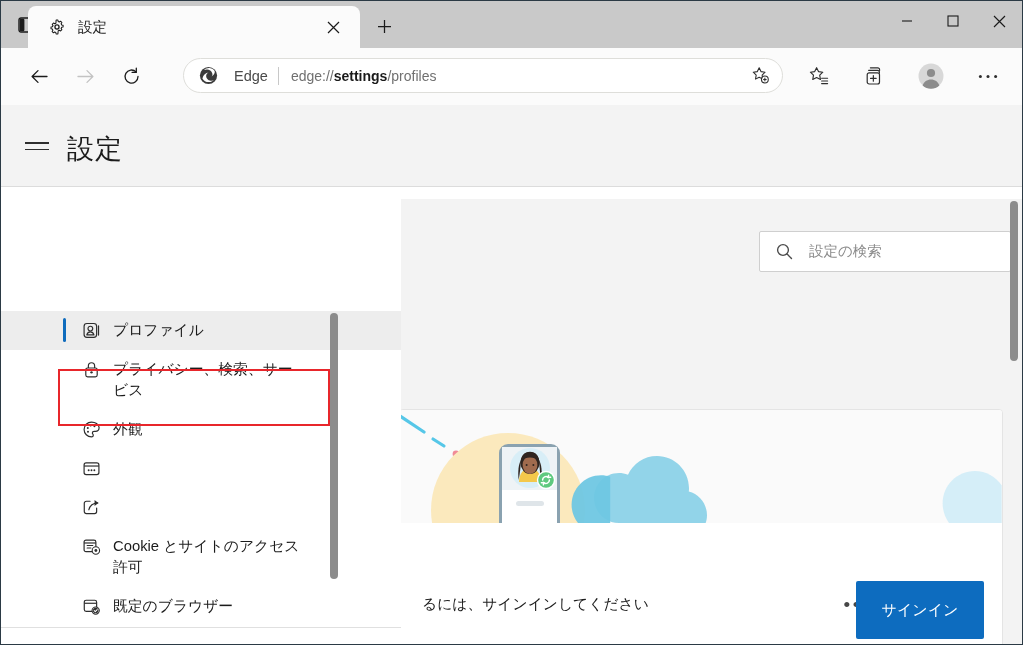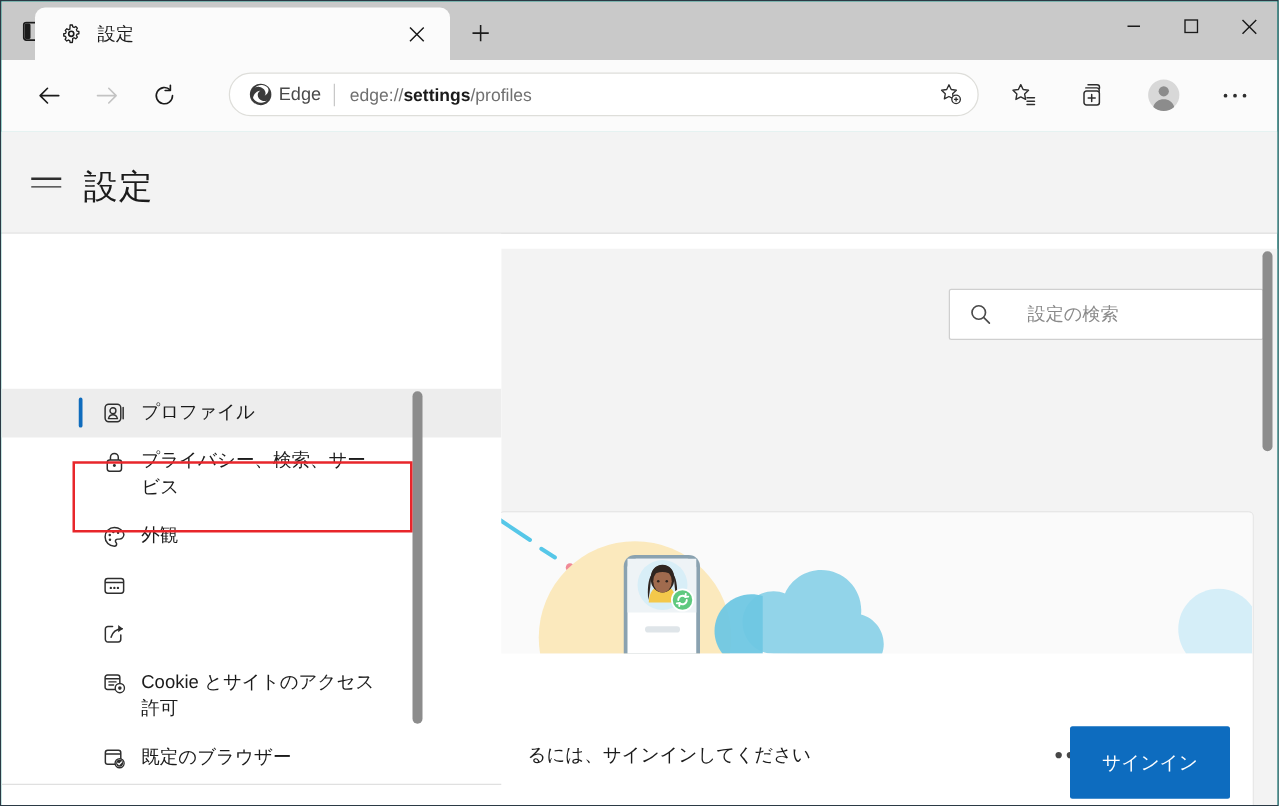--- a/index.html
+++ b/index.html
@@ -9,21 +9,21 @@
     height: 645px;
     overflow: hidden;
     font-family: "Liberation Sans", "DejaVu Sans", sans-serif;
     background: #ffffff;
   }
 
   #window {
     position: relative;
     width: 1023px;
     height: 645px;
-    background: #14b8a6;
+    background: #84cc16;
     border: 1px solid #2b3a45;
     overflow: hidden;
   }
 
   
   .titlebar {
     position: absolute;
     top: 0; left: 0;
     width: 1021px;
     height: 47px;
@@ -114,21 +114,21 @@
     display: flex;
     align-items: center;
   }
   .edge-logo {
     margin-left: 14px;
     width: 20px; height: 20px;
     display: flex; align-items: center; justify-content: center;
     flex: none;
   }
   .omnibox-brand {
-    margin-left: 5px;
+    margin-left: 16px;
     font-size: 14.5px;
     color: #4a4a4a;
     flex: none;
   }
   .omnibox-sep {
     margin-left: 10px;
     width: 1px; height: 18px;
     background: #c8c8c8;
     flex: none;
   }
@@ -199,21 +199,21 @@
     width: 252px; height: 41px;
     background: #ffffff;
     border: 1px solid #cfcfcf;
     border-radius: 2px;
     display: flex;
     align-items: center;
     z-index: 6;
   }
   .search-icon { margin-left: 16px; flex: none; display:flex; }
   .search-ph {
-    margin-left: 29px;
+    margin-left: 16px;
     font-size: 14.5px;
     color: #8a8a8a;
   }
 
   .hdr-divider {
     position: absolute;
     top: 81px; left: 0;
     width: 1021px; height: 1px;
     background: #dcdcdc;
   }

